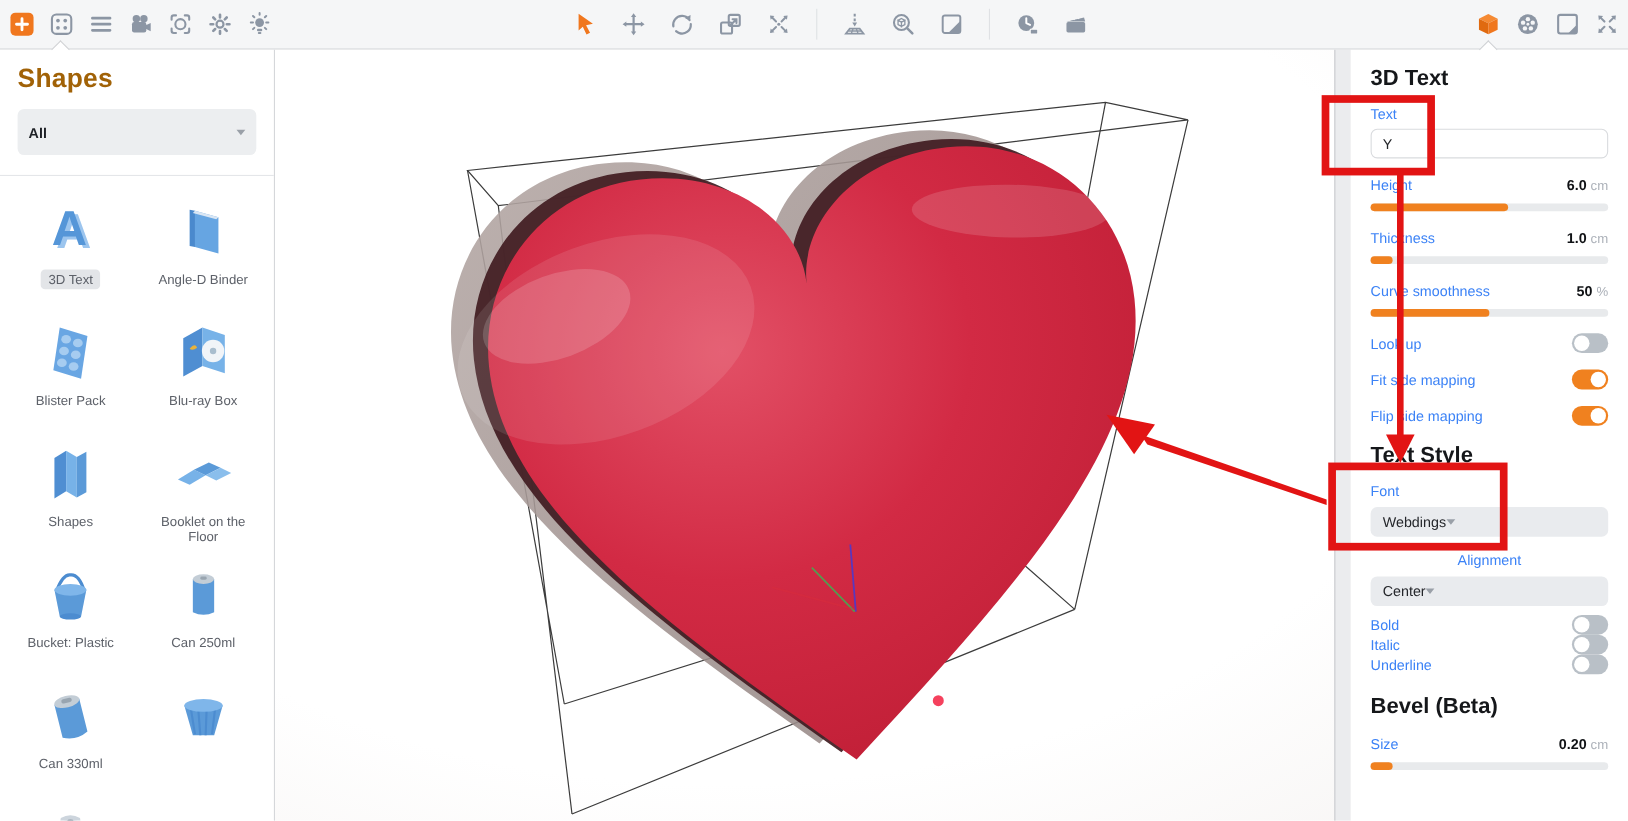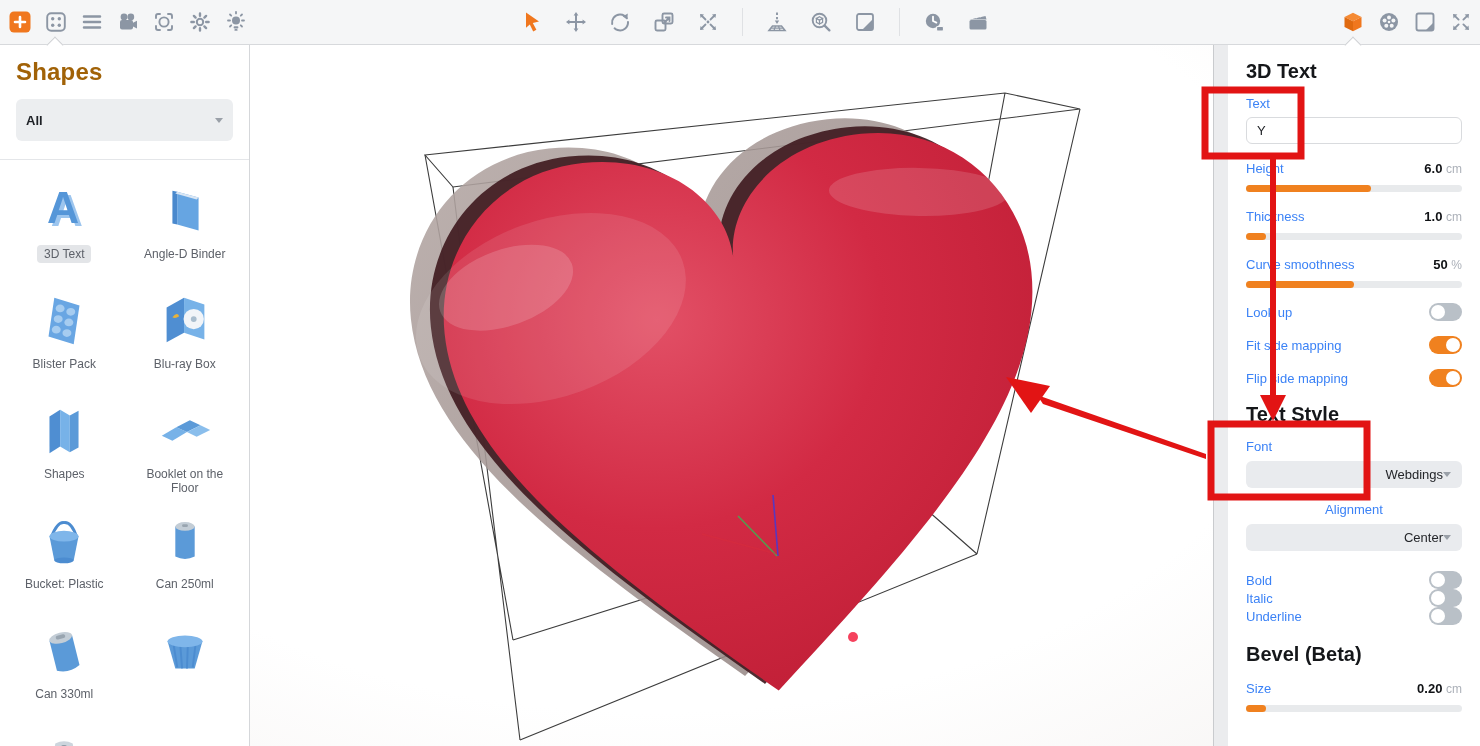--- a/index.html
+++ b/index.html
@@ -60,21 +60,21 @@
   .slider { margin-top:9px; height:7px; background:#e8eaec; border-radius:4px; position:relative; }
   .slider .fill { position:absolute; left:0; top:0; height:7px; background:#f0811f;
     border-radius:4px; min-width:20px; }
   .toggle-row { display:flex; justify-content:space-between; align-items:center; margin-top:15px; height:18px; }
   .toggle { width:33px; height:18px; border-radius:9px; background:#b9c0c7; position:relative; cursor:pointer; }
   .toggle .knob { position:absolute; top:2px; left:2px; width:14px; height:14px; border-radius:50%; background:#fff; }
   .toggle.on { background:#f0811f; }
   .toggle.on .knob { left:auto; right:2px; }
   .p-h2 { font-size:20px; font-weight:bold; color:#15171a; margin-top:14px; line-height:26px; }
   .p-select { margin-top:7px; height:27px; background:#e9ebee; border-radius:6px;
-    display:flex; align-items:center; justify-content:flex-end; padding:0 11px; cursor:pointer; }
+    display:flex; align-items:center; justify-content:flex-start; padding:0 11px; cursor:pointer; }
   .p-select .val { font-size:13px; color:#24262a; }
   .mt12 { margin-top:12px; } .mt14 { margin-top:14px;text-align:center; } .mt11 { margin-top:0; }
 
   
   .annot { position:absolute; left:0; top:0; width:1480px; height:746px; z-index:50; pointer-events:none; }
 </style>
 </head>
 <body>
 
 <div class="toolbar">
@@ -470,21 +470,21 @@
       <span class="val">Webdings</span>
       <span class="chev"></span>
     </div>
 
     <div class="p-label mt14">Alignment</div>
     <div class="p-select">
       <span class="val">Center</span>
       <span class="chev"></span>
     </div>
 
-    <div class="toggle-row" style="margin-top:20px;">
+    <div class="toggle-row" style="margin-top:8px;">
       <span class="p-label">Bold</span>
       <div class="toggle">
           <div class="knob"></div>
         </div>
     </div>
     <div class="toggle-row mt11">
       <span class="p-label">Italic</span>
       <div class="toggle">
           <div class="knob"></div>
         </div>

